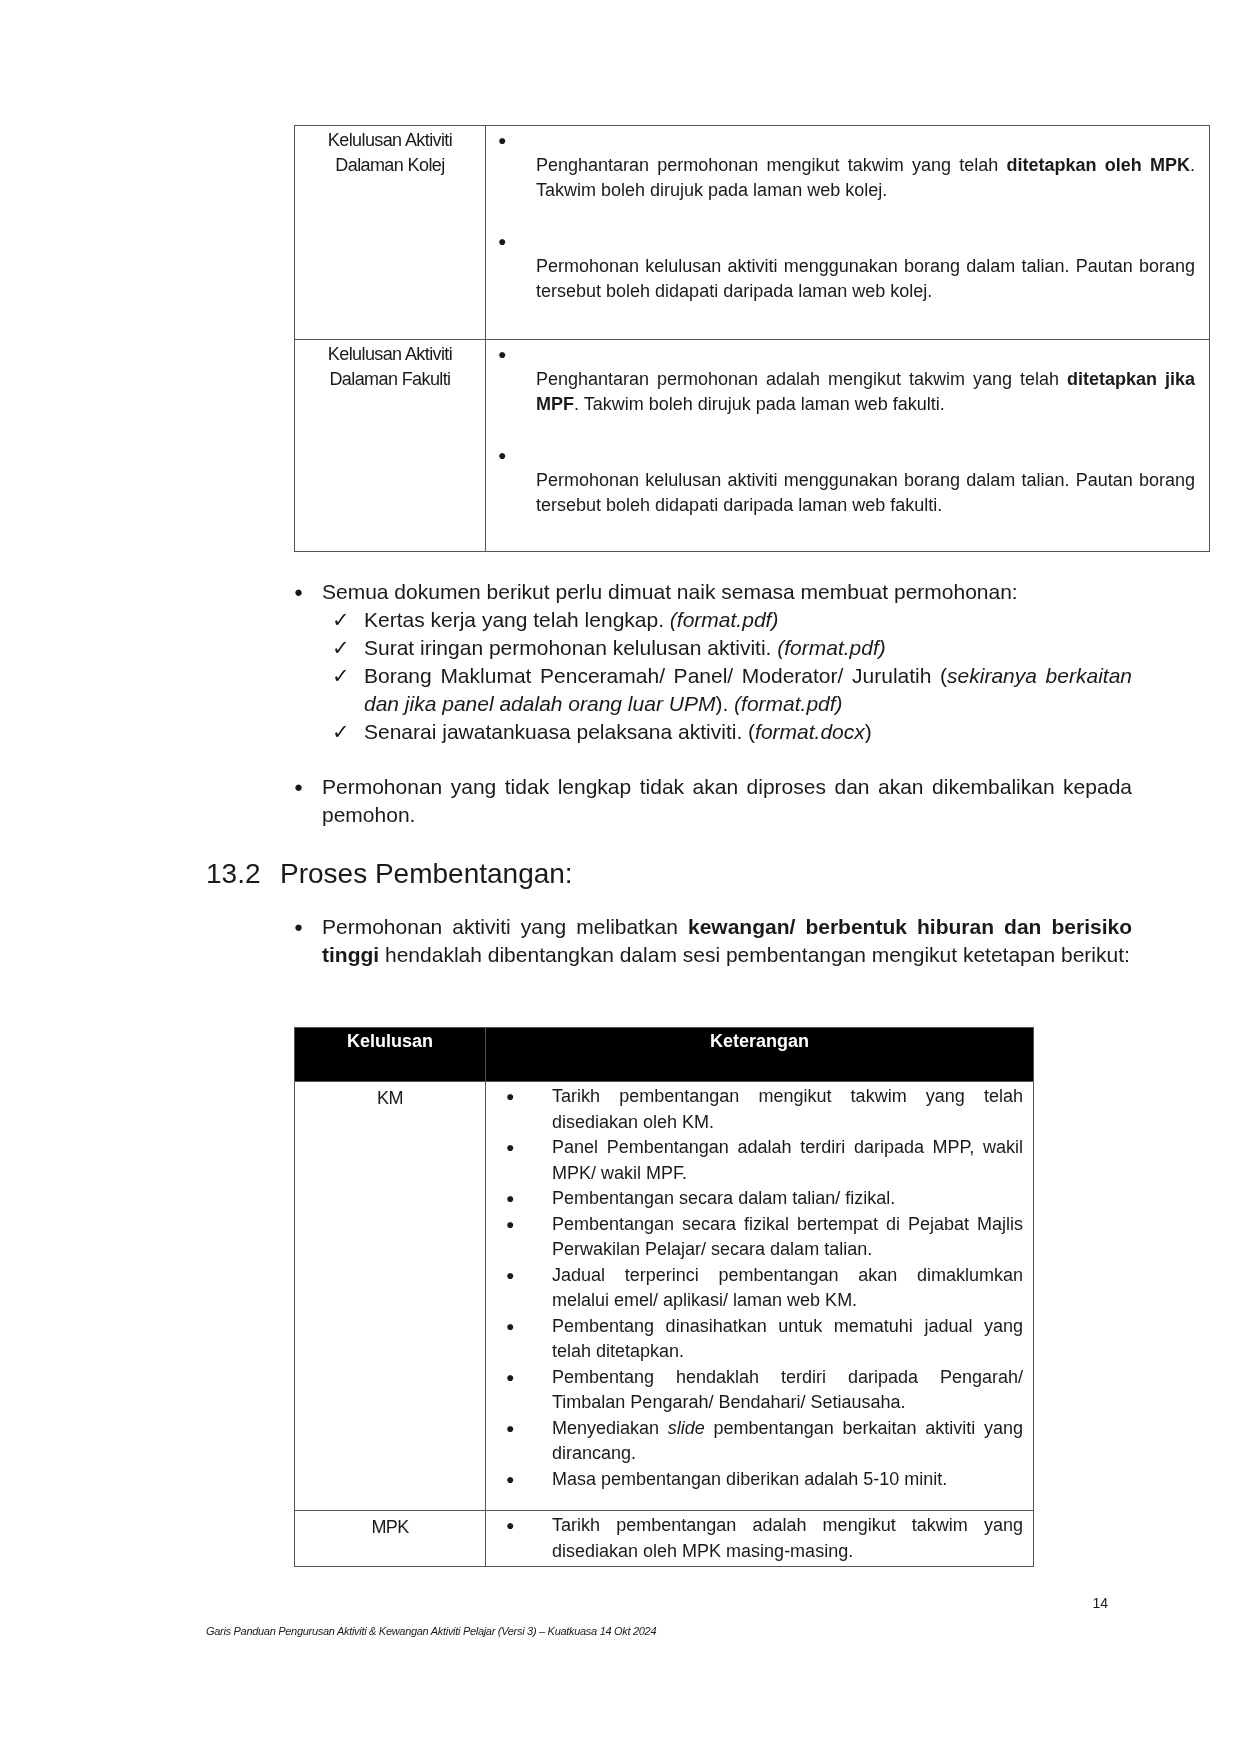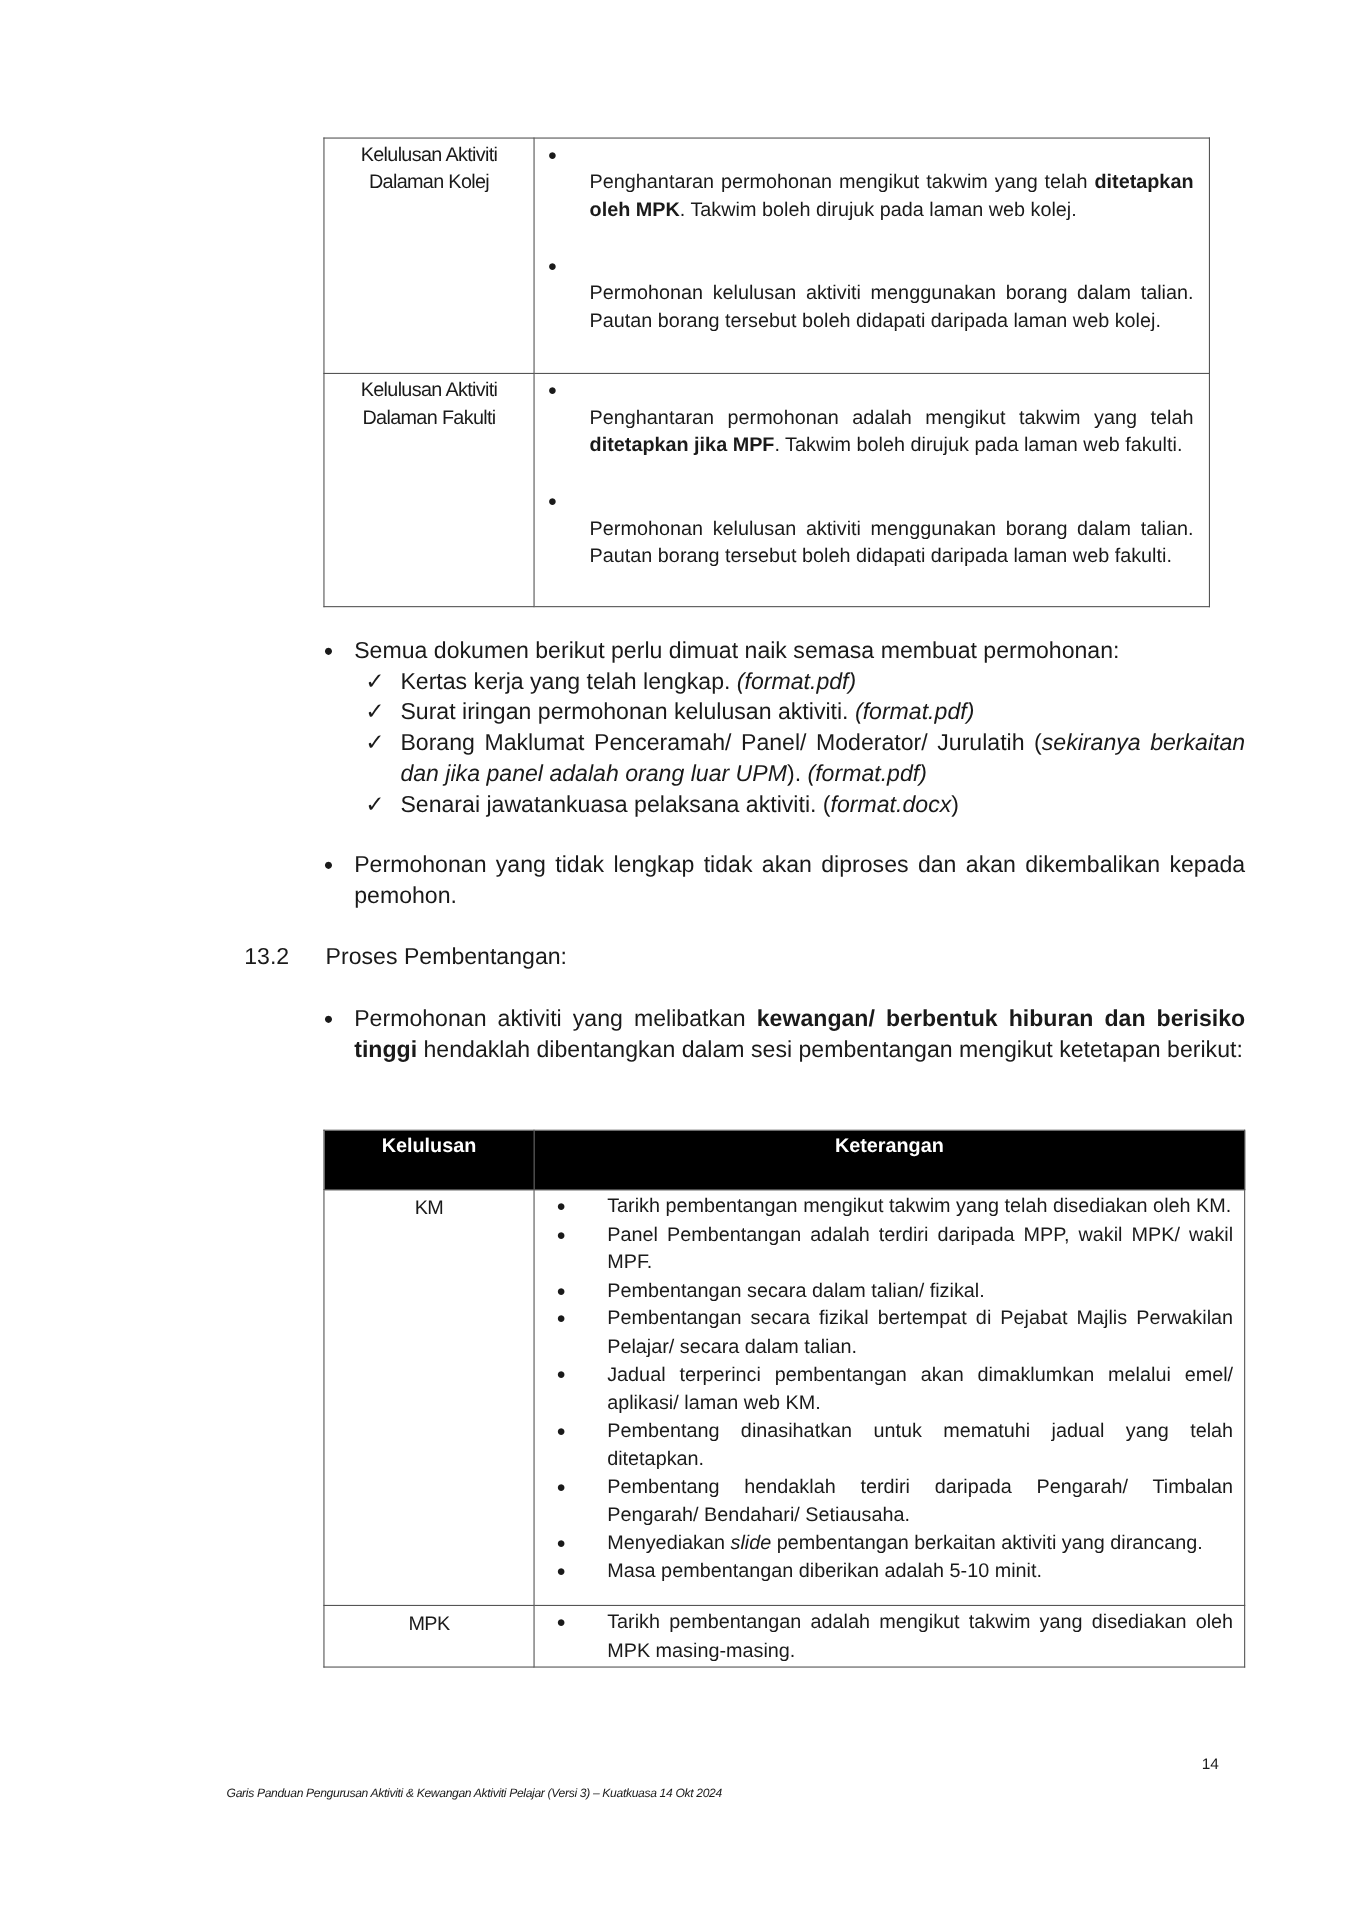--- a/index.html
+++ b/index.html
@@ -2,22 +2,22 @@
 <html><head>
 <meta charset="utf-8">
 <style>
   html, body { margin: 0; padding: 0; background: #ffffff; }
   body { width: 1241px; height: 1755px; position: relative; overflow: hidden;
          font-family: "Liberation Sans Narrow", "Liberation Sans", sans-serif; color: #1a1a1a; }
   .page { position: absolute; left: 0; top: 0; width: 1241px; height: 1755px; }
 
   table.grid { position: absolute; border-collapse: collapse; table-layout: fixed; }
   table.grid td, table.grid th { border: 1.5px solid #555; vertical-align: top; padding: 0; }
-  .t1 { left: 294px; top: 125px; width: 806px; }
-  .t2 { left: 294px; top: 1027px; width: 838px; }
+  .t1 { left: 294px; top: 125px; width: 916px; }
+  .t2 { left: 294px; top: 1027px; width: 740px; }
   .col1 { width: 191px; }
   .cellL { text-align: center; font-size: 18px; line-height: 25px; letter-spacing: -0.6px; padding-top: 2px !important; }
   .cellR { padding: 2px 14px 26px 8px !important; }
   .b { display: flex; font-size: 18px; line-height: 25px; text-align: justify; }
   .b .dot { width: 38px; flex: none; font-size: 14px; padding-left: 4px; }
   .b .txt { flex: 1; margin-top: 25px; }
   .b + .b { margin-top: 26px; }
   strong { font-weight: bold; }
 
   th.hd { background: #000; color: #fff; font-size: 18px; font-weight: bold; height: 50px; vertical-align: top; padding-top: 3px !important; text-align: center; }
@@ -27,21 +27,21 @@
   .b2 .txt { flex: 1; }
   .t2 .cellL { padding-top: 4px !important; }
 
   .para { position: absolute; font-size: 21px; line-height: 28px; }
   .bullet-row { display: flex; }
   .bullet-row .dot { width: 28px; flex: none; font-size: 15px; }
   .bullet-row .txt { flex: 1; text-align: justify; }
   .check-row { display: flex; margin-left: 38px; }
   .check-row .ck { width: 32px; flex: none; }
   .check-row .txt { flex: 1; text-align: justify; }
-  .sec { position: absolute; left: 222px; top: 858px; font-size: 21px; display: flex; }
+  .sec { position: absolute; left: 206px; top: 858px; font-size: 28px; display: flex; }
   .sec .num { width: 74px; }
 
   .page-num { position: absolute; right: 133px; top: 1595px; font-size: 14px; }
   .footer { position: absolute; left: 176px; top: 1625px; font-size: 11px; font-style: italic; letter-spacing: -0.3px; margin-left: 30px; }
 </style>
 </head>
 <body>
 
 <div class="page">
 

